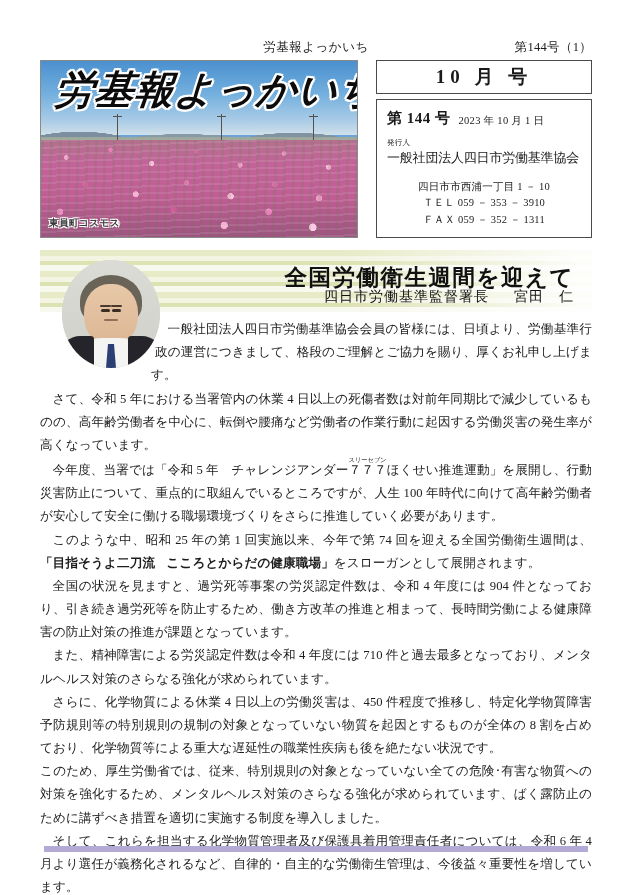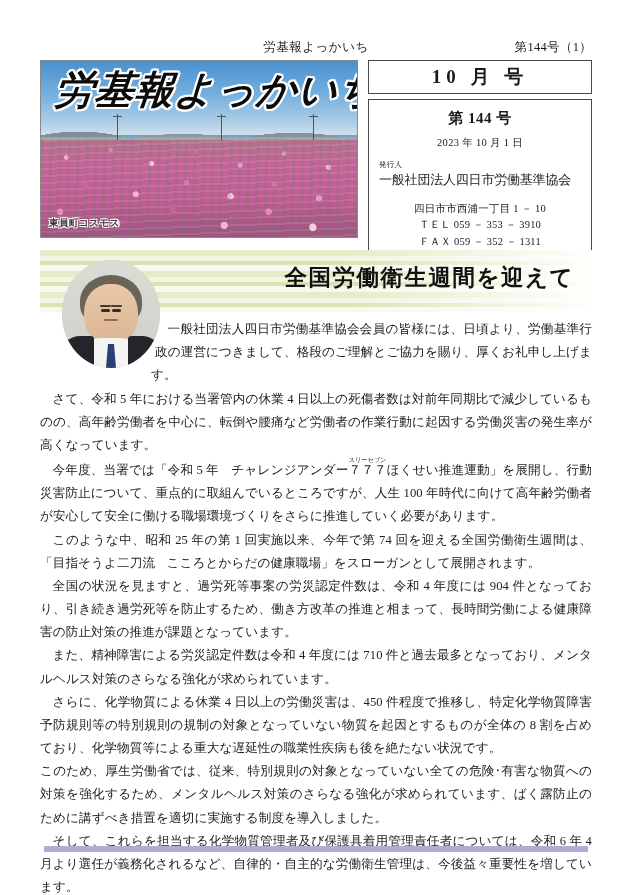--- a/index.html
+++ b/index.html
@@ -181,21 +181,21 @@
     text-shadow:
       -1px -1px 0 #fff, 1px -1px 0 #fff,
       -1px 1px 0 #fff, 1px 1px 0 #fff;
   }
 
   
   .info-col {
     flex: 1;
     display: flex;
     flex-direction: column;
-    margin-left: 10px;
+    margin-left: 18px;
   }
   .issue-month {
     border: 1px solid #4a4a4a;
     text-align: center;
     font-size: 19px;
     font-weight: 700;
     padding: 6px 0 7px;
     letter-spacing: 5px;
     line-height: 1;
   }
@@ -205,23 +205,22 @@
     flex: 1;
     margin-top: 5px;
     border-top: 1px solid #4a4a4a;
     padding: 9px 10px 8px;
     box-sizing: border-box;
     display: flex;
     flex-direction: column;
   }
   .issue-line {
     display: flex;
-    align-items: center;
+    align-items: flex-end;
     gap: 8px;
-    flex-direction: column;
   }
   .issue-no {
     font-size: 15px;
     font-weight: 700;
     letter-spacing: .5px;
   }
   .issue-date {
     font-size: 10.5px;
     letter-spacing: .3px;
   }
@@ -330,21 +329,21 @@
     text-justify: inter-ideograph;
     letter-spacing: .1px;
     color: #1c1c1c;
     padding-top: 6px;
   }
   .body-text p {
     margin: 0;
     text-indent: 1em;
   }
   .body-text p.noindent { text-indent: 0; }
-  .slogan { font-weight: 400; }
+  .slogan { font-weight: 700; }
   .slogan .sep { display:inline-block; width: .9em; }
 
   ruby { ruby-position: over; }
   rt {
     font-size: 6.2px;
     letter-spacing: -.2px;
     line-height: 1;
     color: #1c1c1c;
   }
 
@@ -401,20 +400,25 @@
           <div>四日市市西浦一丁目 1 － 10</div>
           <div>ＴＥＬ 059 － 353 － 3910</div>
           <div>ＦＡＸ 059 － 352 － 1311</div>
         </div>
       </div>
     </div>
   </div>
 
   <div class="title-banner">
     <div class="article-title">全国労働衛生週間を迎えて</div>
+    <div class="byline">
+      <span>四日市労働基準監督署長</span>
+      <span class="sep"></span>
+      <span>宮田　仁</span>
+    </div>
   </div>
 
   <div class="clearfix">
     <div class="portrait">
       <div class="p-bg"></div>
       <div class="p-hair"></div>
       <div class="p-face">
         <div class="p-brow l"></div>
           <div class="p-brow r"></div>
         <div class="p-eye l"></div>

